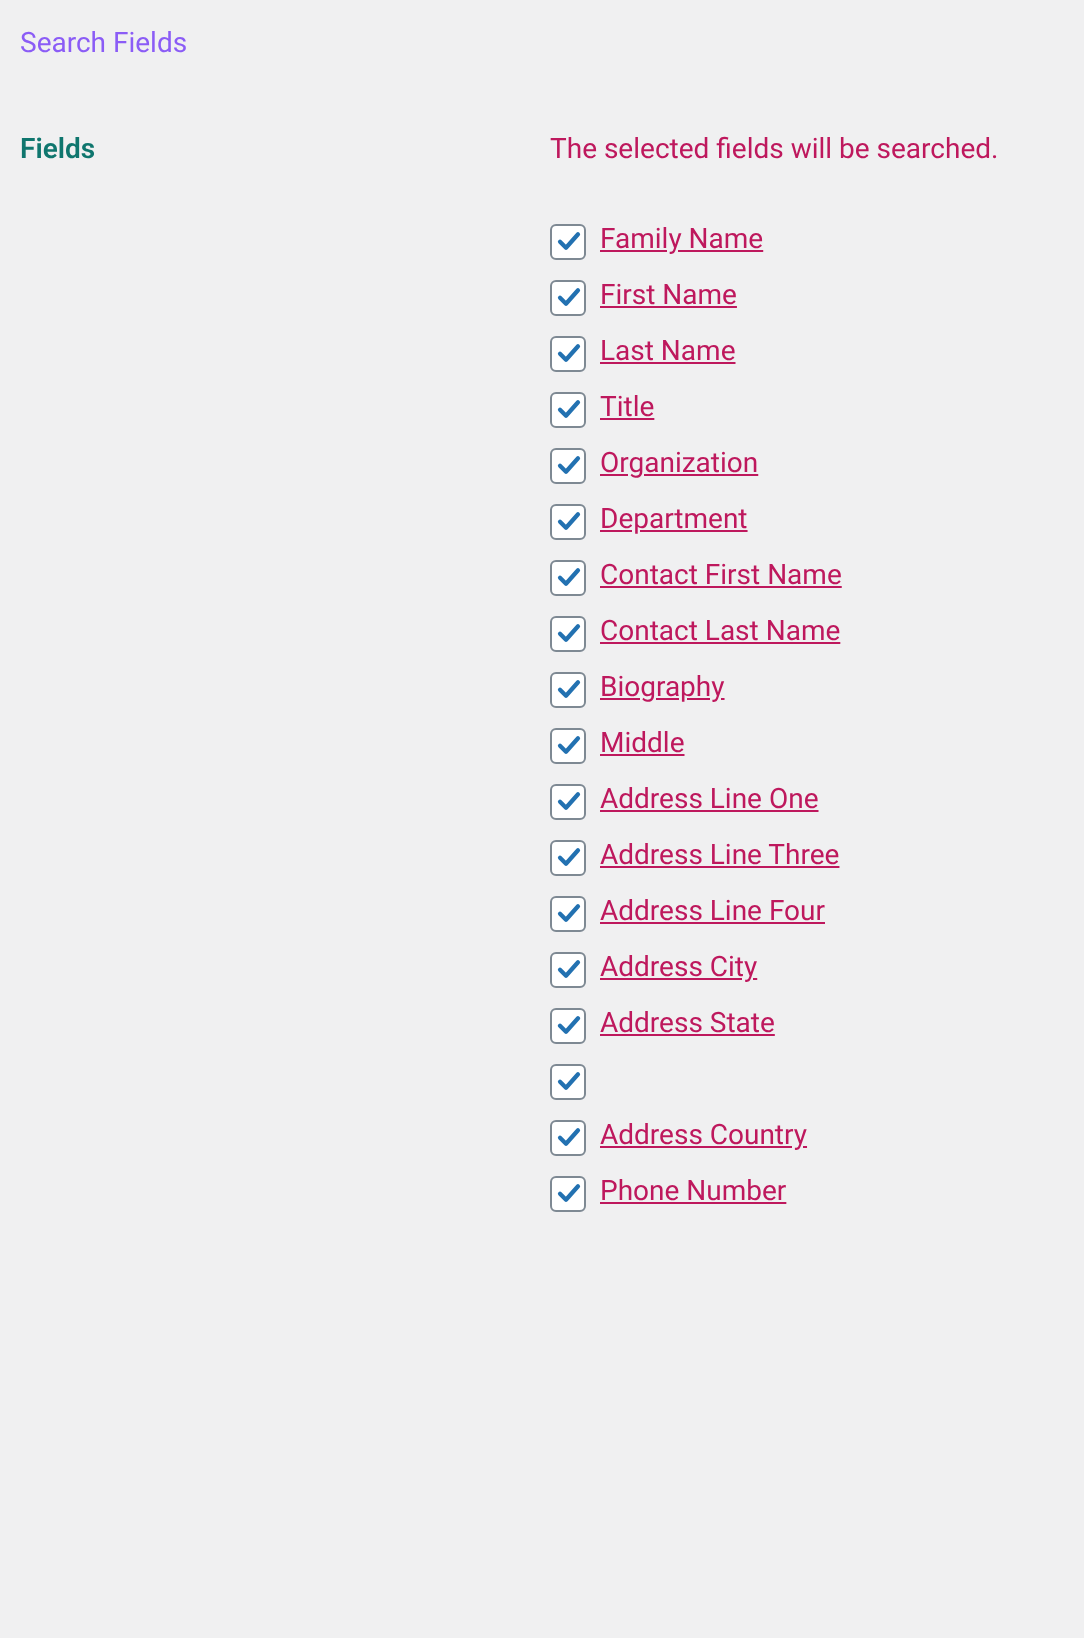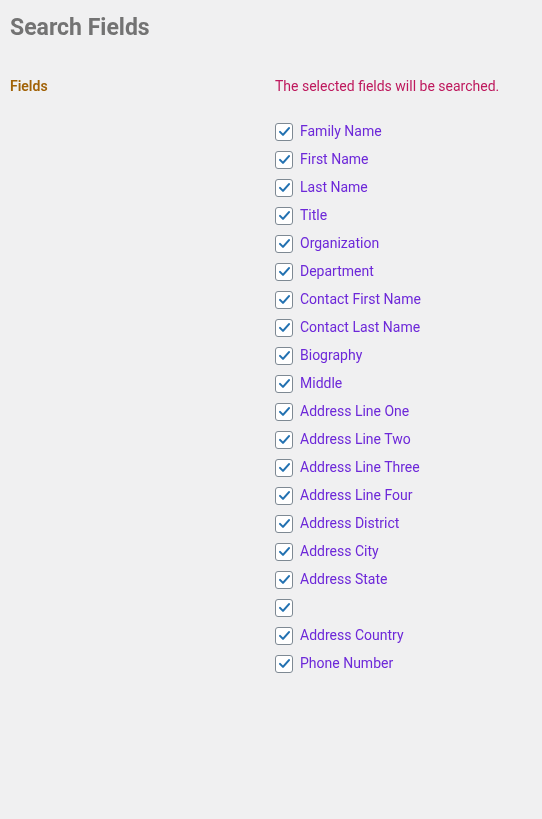--- a/index.html
+++ b/index.html
@@ -9,36 +9,36 @@
     }
     body {
       background: #f0f0f1;
       font-family: -apple-system, BlinkMacSystemFont, "Segoe UI", Roboto, Helvetica, Arial, sans-serif;
       width: 542px;
       height: 819px;
       overflow: hidden;
       color: #1d2327;
     }
     .section-title {
-      font-size: 23px;
-      font-weight: 700;
+      font-size: 14px;
+      font-weight: 400;
       padding: 14px 10px 8px 10px;
-      color: #737373;
+      color: #8b5cf6;
     }
     .settings-row {
       display: flex;
       align-items: flex-start;
       padding: 28px 10px 0 10px;
     }
     .settings-label {
       width: 265px;
       flex-shrink: 0;
       font-size: 14px;
       font-weight: 600;
-      color: #a16207;
+      color: #0f766e;
       line-height: 1.4;
     }
     .settings-content {
       flex: 1;
     }
     .description {
       font-size: 14px;
       color: #be185d;
       margin-bottom: 26px;
       line-height: 1.4;
@@ -64,22 +64,23 @@
       justify-content: center;
       cursor: pointer;
       flex-shrink: 0;
     }
     .checkbox svg {
       width: 15px;
       height: 15px;
     }
     .field-label {
       font-size: 14px;
-      color: #6d28d9;
+      color: #be185d;
       line-height: 1.2;
+      text-decoration: underline;
     }
   </style>
 </head>
 <body>
 
 <h2 class="section-title">Search Fields</h2>
 
 <div class="settings-row">
   <div class="settings-label">Fields</div>
   <div class="settings-content">
@@ -172,45 +173,29 @@
             </svg>
           </div>
           <span class="field-label">Address Line One</span>
         </div>
         <div class="field-item">
           <div class="checkbox">
             <svg viewBox="0 0 20 20">
               <path fill="none" stroke="#2271b1" stroke-width="2.8" stroke-linecap="round" stroke-linejoin="round" d="M4 10.5 L8 14.5 L16 5.5"></path>
             </svg>
           </div>
-          <span class="field-label">Address Line Two</span>
-        </div>
-        <div class="field-item">
-          <div class="checkbox">
-            <svg viewBox="0 0 20 20">
-              <path fill="none" stroke="#2271b1" stroke-width="2.8" stroke-linecap="round" stroke-linejoin="round" d="M4 10.5 L8 14.5 L16 5.5"></path>
-            </svg>
-          </div>
           <span class="field-label">Address Line Three</span>
         </div>
         <div class="field-item">
           <div class="checkbox">
             <svg viewBox="0 0 20 20">
               <path fill="none" stroke="#2271b1" stroke-width="2.8" stroke-linecap="round" stroke-linejoin="round" d="M4 10.5 L8 14.5 L16 5.5"></path>
             </svg>
           </div>
           <span class="field-label">Address Line Four</span>
-        </div>
-        <div class="field-item">
-          <div class="checkbox">
-            <svg viewBox="0 0 20 20">
-              <path fill="none" stroke="#2271b1" stroke-width="2.8" stroke-linecap="round" stroke-linejoin="round" d="M4 10.5 L8 14.5 L16 5.5"></path>
-            </svg>
-          </div>
-          <span class="field-label">Address District</span>
         </div>
         <div class="field-item">
           <div class="checkbox">
             <svg viewBox="0 0 20 20">
               <path fill="none" stroke="#2271b1" stroke-width="2.8" stroke-linecap="round" stroke-linejoin="round" d="M4 10.5 L8 14.5 L16 5.5"></path>
             </svg>
           </div>
           <span class="field-label">Address City</span>
         </div>
         <div class="field-item">

